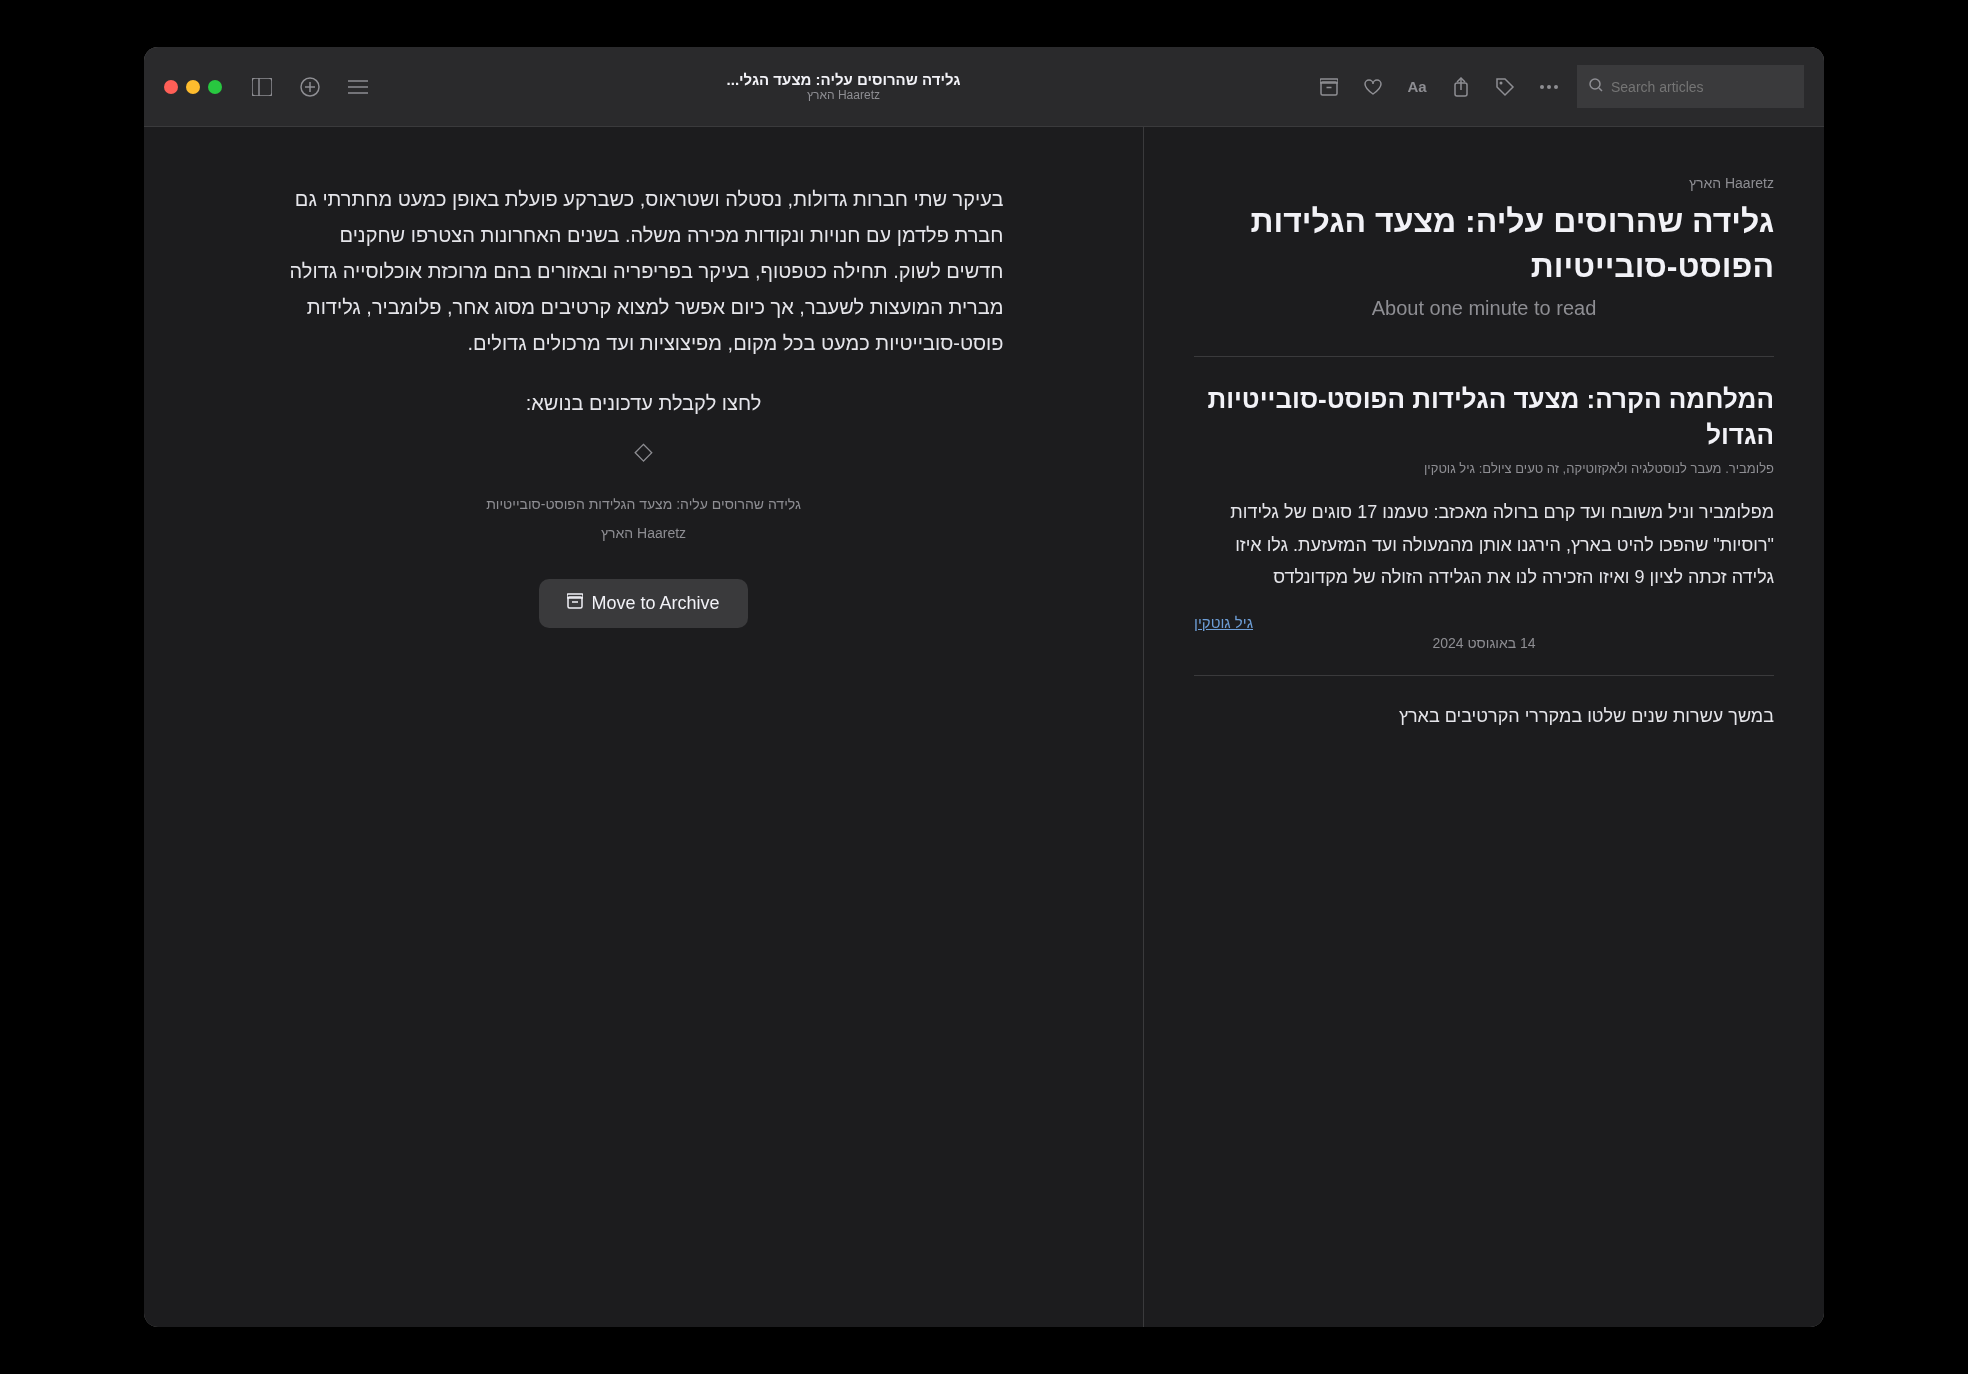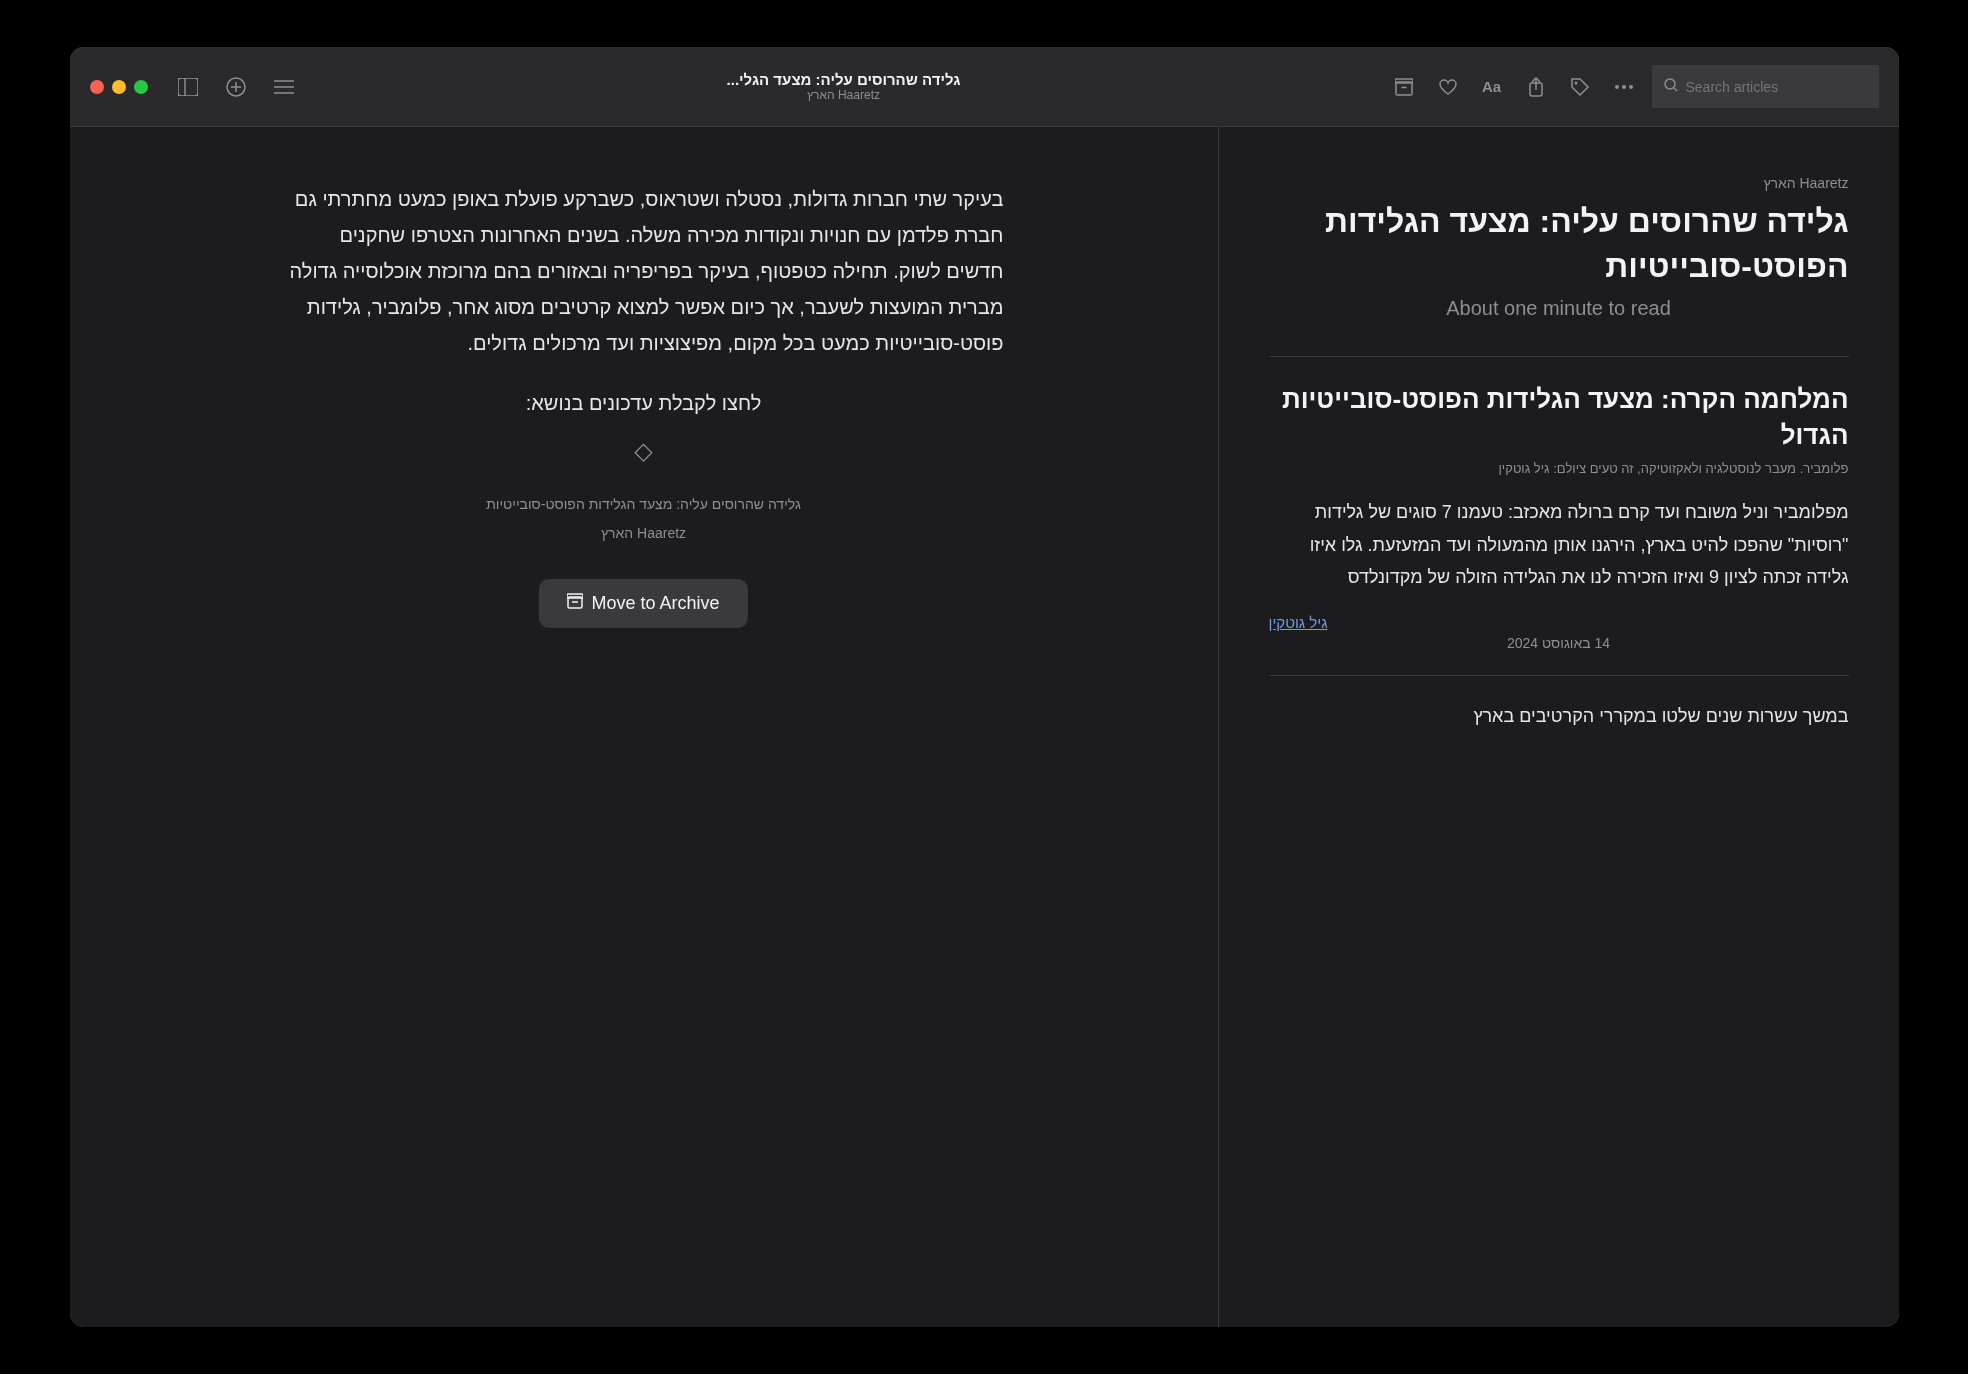--- a/index.html
+++ b/index.html
@@ -7,21 +7,21 @@
     body {
       background: #000;
       display: flex;
       align-items: center;
       justify-content: center;
       min-height: 100vh;
       font-family: -apple-system, BlinkMacSystemFont, 'Helvetica Neue', Arial, sans-serif;
     }
 
     .window {
-      width: 1829px;
+      width: 1680px;
       min-height: 1280px;
       background: #737373;
       border-radius: 14px;
       overflow: hidden;
       box-shadow: 0 30px 80px rgba(0,0,0,0.8);
       display: flex;
       flex-direction: column;
     }
 
     
@@ -442,21 +442,21 @@
     <div class="right-panel">
       <p class="article-source-label">Haaretz הארץ</p>
       <h1 class="article-title-main">גלידה שהרוסים עליה: מצעד הגלידות הפוסט-סובייטיות</h1>
       <p class="article-read-time">About one minute to read</p>
 
       <div class="divider"></div>
 
       <h2 class="article-section-title">המלחמה הקרה: מצעד הגלידות הפוסט-סובייטיות הגדול</h2>
       <p class="article-byline">פלומביר. מעבר לנוסטלגיה ולאקזוטיקה, זה טעים ציולם: גיל גוטקין</p>
 
-      <p class="article-excerpt">מפלומביר וניל משובח ועד קרם ברולה מאכזב: טעמנו 7 סוגים של גלידות "רוסיות" שהפכו להיט בארץ, הירגנו אותן מהמעולה ועד המזעזעת. גלו איזו גלידה זכתה לציון 9 ואיזו הזכירה לנו את הגלידה הזולה של מקדונלדס</p>
+      <p class="article-excerpt">מפלומביר וניל משובח ועד קרם ברולה מאכזב: טעמנו 17 סוגים של גלידות "רוסיות" שהפכו להיט בארץ, הירגנו אותן מהמעולה ועד המזעזעת. גלו איזו גלידה זכתה לציון 9 ואיזו הזכירה לנו את הגלידה הזולה של מקדונלדס</p>
 
       <a class="article-author-link" href="#">גיל גוטקין</a>
       <p class="article-date">14 באוגוסט 2024</p>
 
       <div class="divider"></div>
 
       <p class="article-preview-text">במשך עשרות שנים שלטו במקררי הקרטיבים בארץ</p>
     </div>
 
   </div>

